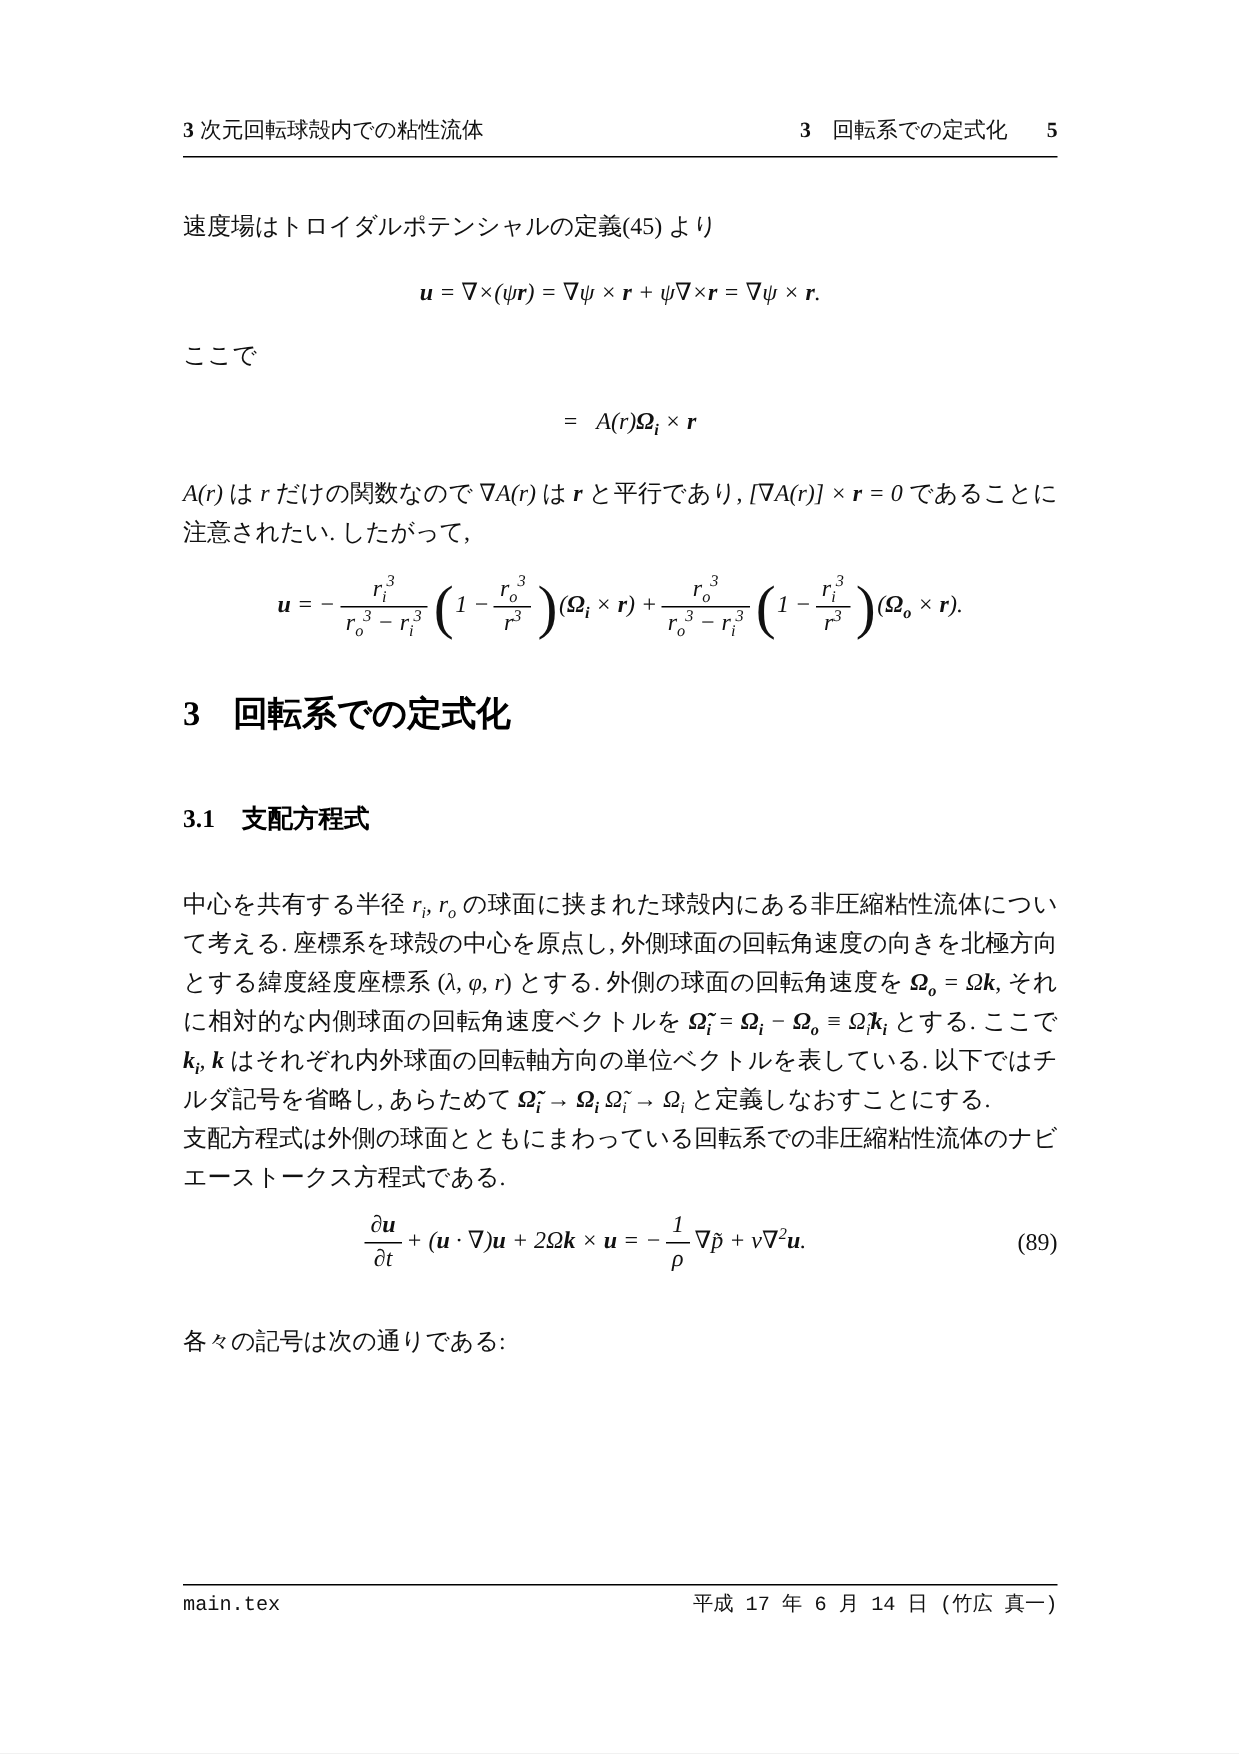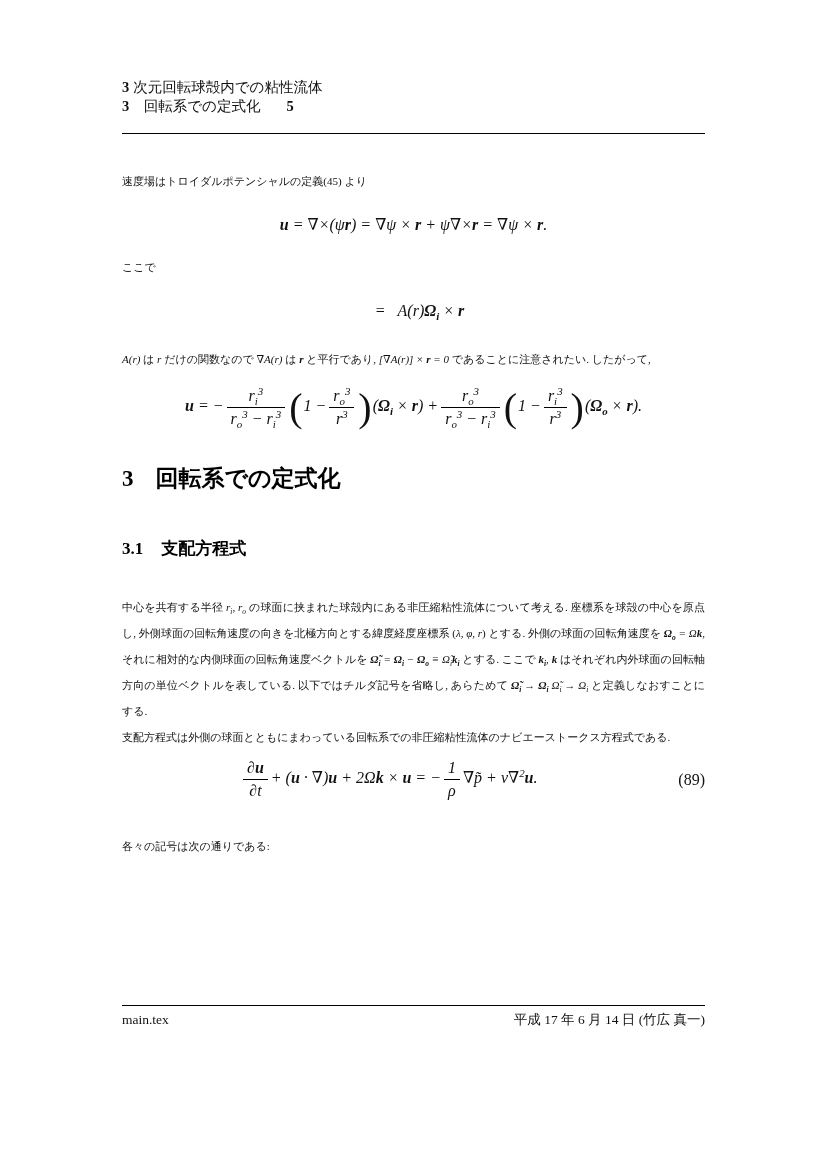--- a/index.html
+++ b/index.html
@@ -13,29 +13,28 @@
   }
   .content{
     position:absolute;left:122px;top:78px;width:583px;
   }
   
   .pagehead{
     display:flex;justify-content:space-between;align-items:baseline;
     font-family:"Liberation Sans","DejaVu Sans",sans-serif;
     font-size:14.5px;line-height:19px;
     border-bottom:1.2px solid #000;
-    padding-bottom:17px;
-    flex-direction:column;
+    padding-bottom:7px;
   }
   .ph-right{display:flex;align-items:baseline;}
   .ph-page{margin-left:26px;}
   .pagehead b{font-family:"Liberation Serif","DejaVu Serif",serif;}
   
   .body{
-    font-size:11px;line-height:26px;
+    font-size:16px;line-height:26px;
     text-align:justify;
     margin:0;
   }
   .p-intro{margin-top:34px;}
   .p-koko{margin-top:18px;}
   .p-note{margin-top:22px;}
   .p-setup{margin-top:34px;}
   .p-governing{}
   .p-symbols{margin-top:32px;}
   
@@ -88,24 +87,24 @@
   }
   .sec .secnum{
     font-family:"Liberation Serif","DejaVu Serif",serif;
     margin-right:22px;
   }
   .sec1{font-size:23px;line-height:30px;margin-top:34px;}
   .sec2{font-size:17px;line-height:22px;margin-top:44px;}
   .sec2 .secnum{margin-right:18px;}
   
   .pagefoot{
-    position:absolute;left:122px;top:1005px;width:583px;
+    position:absolute;left:122px;top:1056px;width:583px;
     border-top:1.2px solid #000;padding-top:5px;
     display:flex;justify-content:space-between;align-items:center;
-    font-size:13.5px;line-height:18px;
+    font-size:13.5px;line-height:18px;font-family:Liberation Mono, monospace;
   }
 </style>
 </head>
 <body>
 
 <div class="page">
   <div class="content">
 
     <div class="pagehead">
       <span class="ph-left"><b>3</b> 次元回転球殻内での粘性流体</span>

